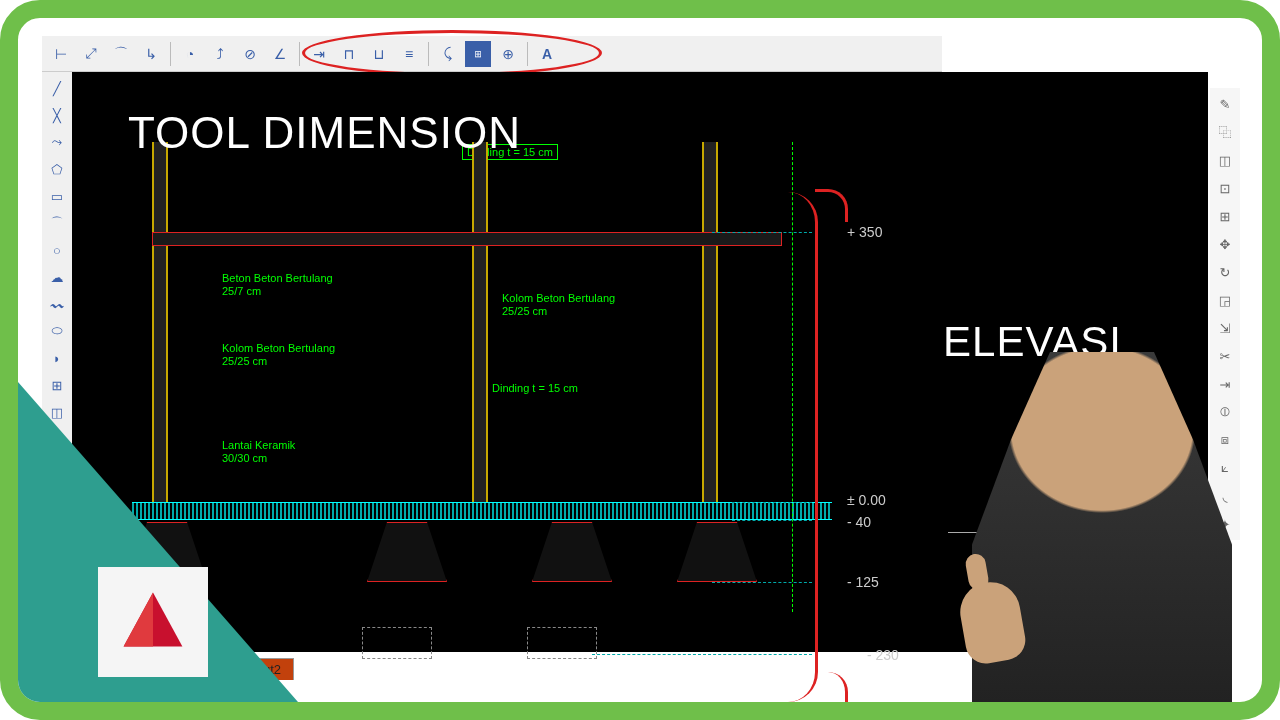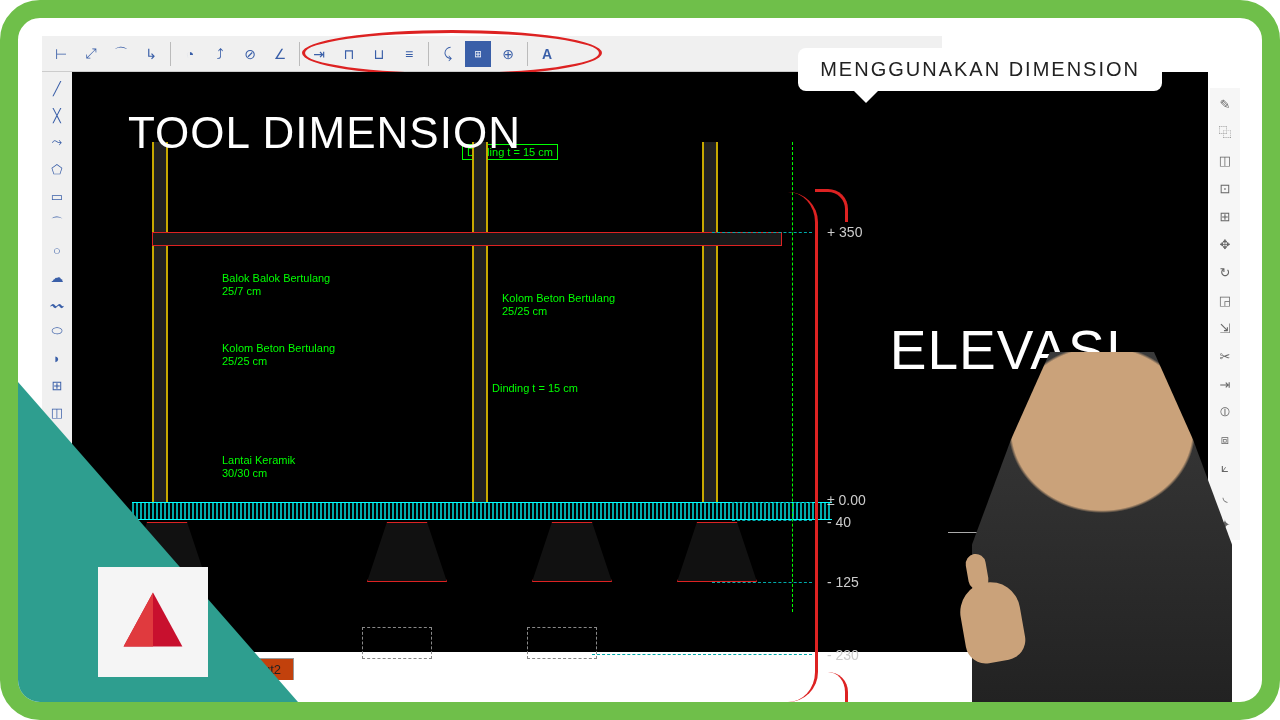--- a/index.html
+++ b/index.html
@@ -97,26 +97,26 @@
   position: absolute;
   top: 54px; left: 54px; right: 54px; bottom: 50px;
   background: #000;
 }
 
 
 .annot { position: absolute; color: #0f0; font-size: 11px; line-height: 1.2; }
 .annot .sub { display: block; }
 
 
-.etick { position: absolute; color: #ccc; font-size: 14px; }
+.etick { position: absolute; color: #ccc; font-size: 14px; margin-left: 20px; }
 
 
 .big-white { position: absolute; color: #fff; font-weight: 300; letter-spacing: 1px; }
 .title-left { top: 90px; left: 90px; font-size: 44px; margin-left: 20px; }
-.title-right { top: 300px; right: 140px; font-size: 55px; }
+.title-right { top: 300px; right: 140px; font-size: 42px; }
 
 
 .bubble {
   position: absolute;
   top: 30px; right: 100px;
   background: #fff;
   color: #222;
   padding: 10px 22px;
   font-size: 20px; letter-spacing: 2px;
   border-radius: 8px;
@@ -288,56 +288,55 @@
 
     <div class="datum"></div>
 
     <div class="edash" style="top:160px; left:640px; width:100px;"></div>
     <div class="edash" style="top:430px; left:660px; width:80px;"></div>
     <div class="edash" style="top:448px; left:660px; width:80px;"></div>
     <div class="edash" style="top:510px; left:640px; width:100px;"></div>
     <div class="edash" style="top:582px; left:520px; width:220px;"></div>
 
     <div class="annot" style="top:200px; left:150px;">
-      <span>Balok Balok Bertulang</span><span class="sub">25/7 cm</span>
+      <span>Beton Beton Bertulang</span><span class="sub">25/7 cm</span>
     </div>
     <div class="annot" style="top:270px; left:150px;">
       <span>Kolom Beton Bertulang</span><span class="sub">25/25 cm</span>
     </div>
     <div class="annot" style="top:220px; left:430px;">
       <span>Kolom Beton Bertulang</span><span class="sub">25/25 cm</span>
     </div>
     <div class="annot" style="top:310px; left:420px;">
       <span>Dinding t = 15 cm</span>
     </div>
-    <div class="annot" style="top:382px; left:150px;">
+    <div class="annot" style="top:367px; left:150px;">
       <span>Lantai Keramik</span><span class="sub">30/30 cm</span>
     </div>
 
     <div class="etick" style="top:152px; left:755px;">+ 350</div>
     <div class="etick" style="top:420px; left:755px;">± 0.00</div>
     <div class="etick" style="top:442px; left:755px;">- 40</div>
     <div class="etick" style="top:502px; left:755px;">- 125</div>
-    <div class="etick" style="top:575px; left:755px;">- 230</div>
+    <div class="etick" style="top:575px; left:775px;">- 230</div>
 
     <div class="brace"></div>
 
     <div class="crosshair">
       <div class="h"></div>
         <div class="v"></div>
         <div class="box"></div>
     </div>
 
     <div class="ucs">⟂</div>
   </div>
 
   <div class="big-white title-left">TOOL DIMENSION</div>
   <div class="big-white title-right">ELEVASI</div>
 
-  <div class="bubble">MENGGUNAKAN DIMENSION</div>
 
   <div class="tabs">
     <div class="tab active">Model</div>
     <div class="tab">Layout1</div>
     <div class="tab">Layout2</div>
   </div>
 
   <div class="triangle"></div>
   <div class="logo">
     <svg viewBox="0 0 100 100">

